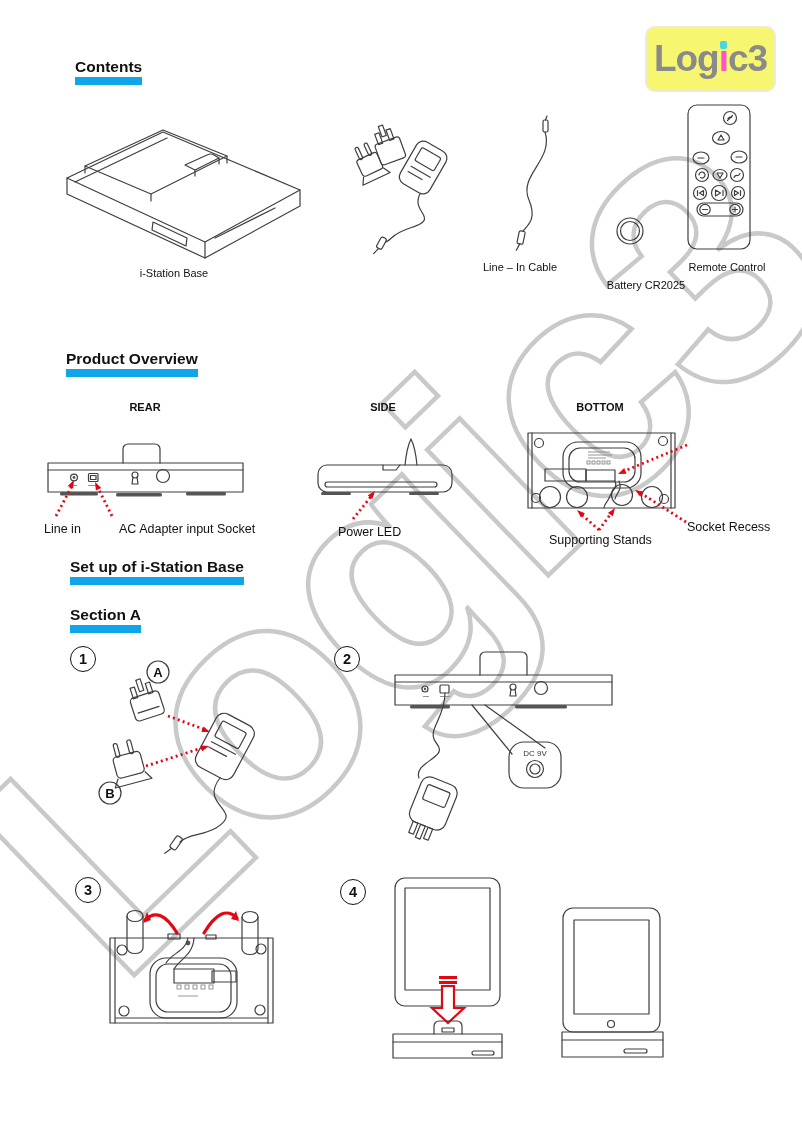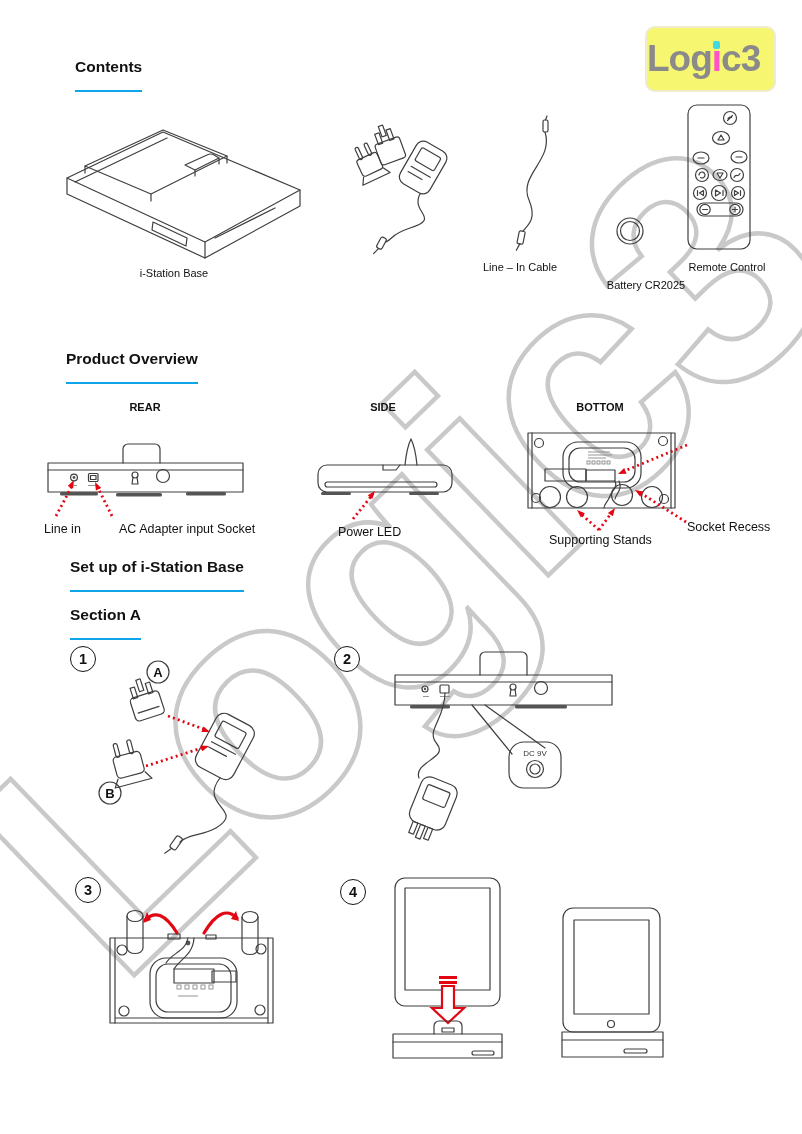--- a/index.html
+++ b/index.html
@@ -3,32 +3,32 @@
 <meta charset="utf-8">
 <style>
   html,body{margin:0;padding:0;background:#fff;}
   .page{position:relative;width:802px;height:1134px;background:#fff;overflow:hidden;
         font-family:"Liberation Sans","DejaVu Sans",sans-serif;color:#111;}
   .watermark{position:absolute;left:-175px;top:395px;width:1150px;height:330px;
         line-height:330px;text-align:center;font-weight:bold;font-size:330px;
         letter-spacing:-10px;color:transparent;-webkit-text-stroke:4.5px #c9c9c9;
         transform:rotate(-44deg);z-index:0;user-select:none;}
   .heading{position:absolute;z-index:2;font-weight:bold;font-size:15.5px;
-        border-bottom:2px solid #0ea5e9;padding-bottom:14px;white-space:nowrap;}
+        border-bottom:8px solid #0ea5e9;padding-bottom:1px;white-space:nowrap;}
   .caption{position:absolute;z-index:2;font-size:11px;text-align:center;
         line-height:1.32;white-space:pre-line;}
   .caption.small{font-size:10.8px;}
   .viewlabel{position:absolute;z-index:2;font-size:11px;font-weight:bold;text-align:center;}
   .callout{position:absolute;z-index:2;font-size:12.5px;white-space:pre-line;line-height:1.55;}
   .numcircle{position:absolute;z-index:3;width:24px;height:24px;border:1.7px solid #151515;
         border-radius:50%;background:#fff;font-weight:bold;font-size:14.5px;
         display:flex;align-items:center;justify-content:center;}
   .logo{position:absolute;z-index:2;left:645px;top:26px;width:127px;height:62px;
         background:#f7f670;border:2px solid #eeeccc;border-radius:10px;
-        display:flex;align-items:center;
+        display:flex;align-items:center;justify-content:center;
         font-weight:bold;font-size:37px;letter-spacing:-1px;color:#8a8a8a;}
   .logo .seg{position:relative;}
   .logo .i{color:#ff54c8;}
   .logo .i::after{content:"";position:absolute;top:3px;left:1.5px;width:7px;height:8px;
         background:#43d9e0;border-radius:2px;}
   svg.draw{position:absolute;z-index:1;overflow:visible;}
   .ln{stroke:#3f3f3f;stroke-width:1.2;fill:none;stroke-linejoin:round;stroke-linecap:round;}
   .lng{stroke:#8a8a8a;stroke-width:0.9;fill:none;}
   .fillg{fill:#555;stroke:none;}
   .dot{stroke:#e30613;stroke-width:2.8;stroke-dasharray:2 3.2;fill:none;}

